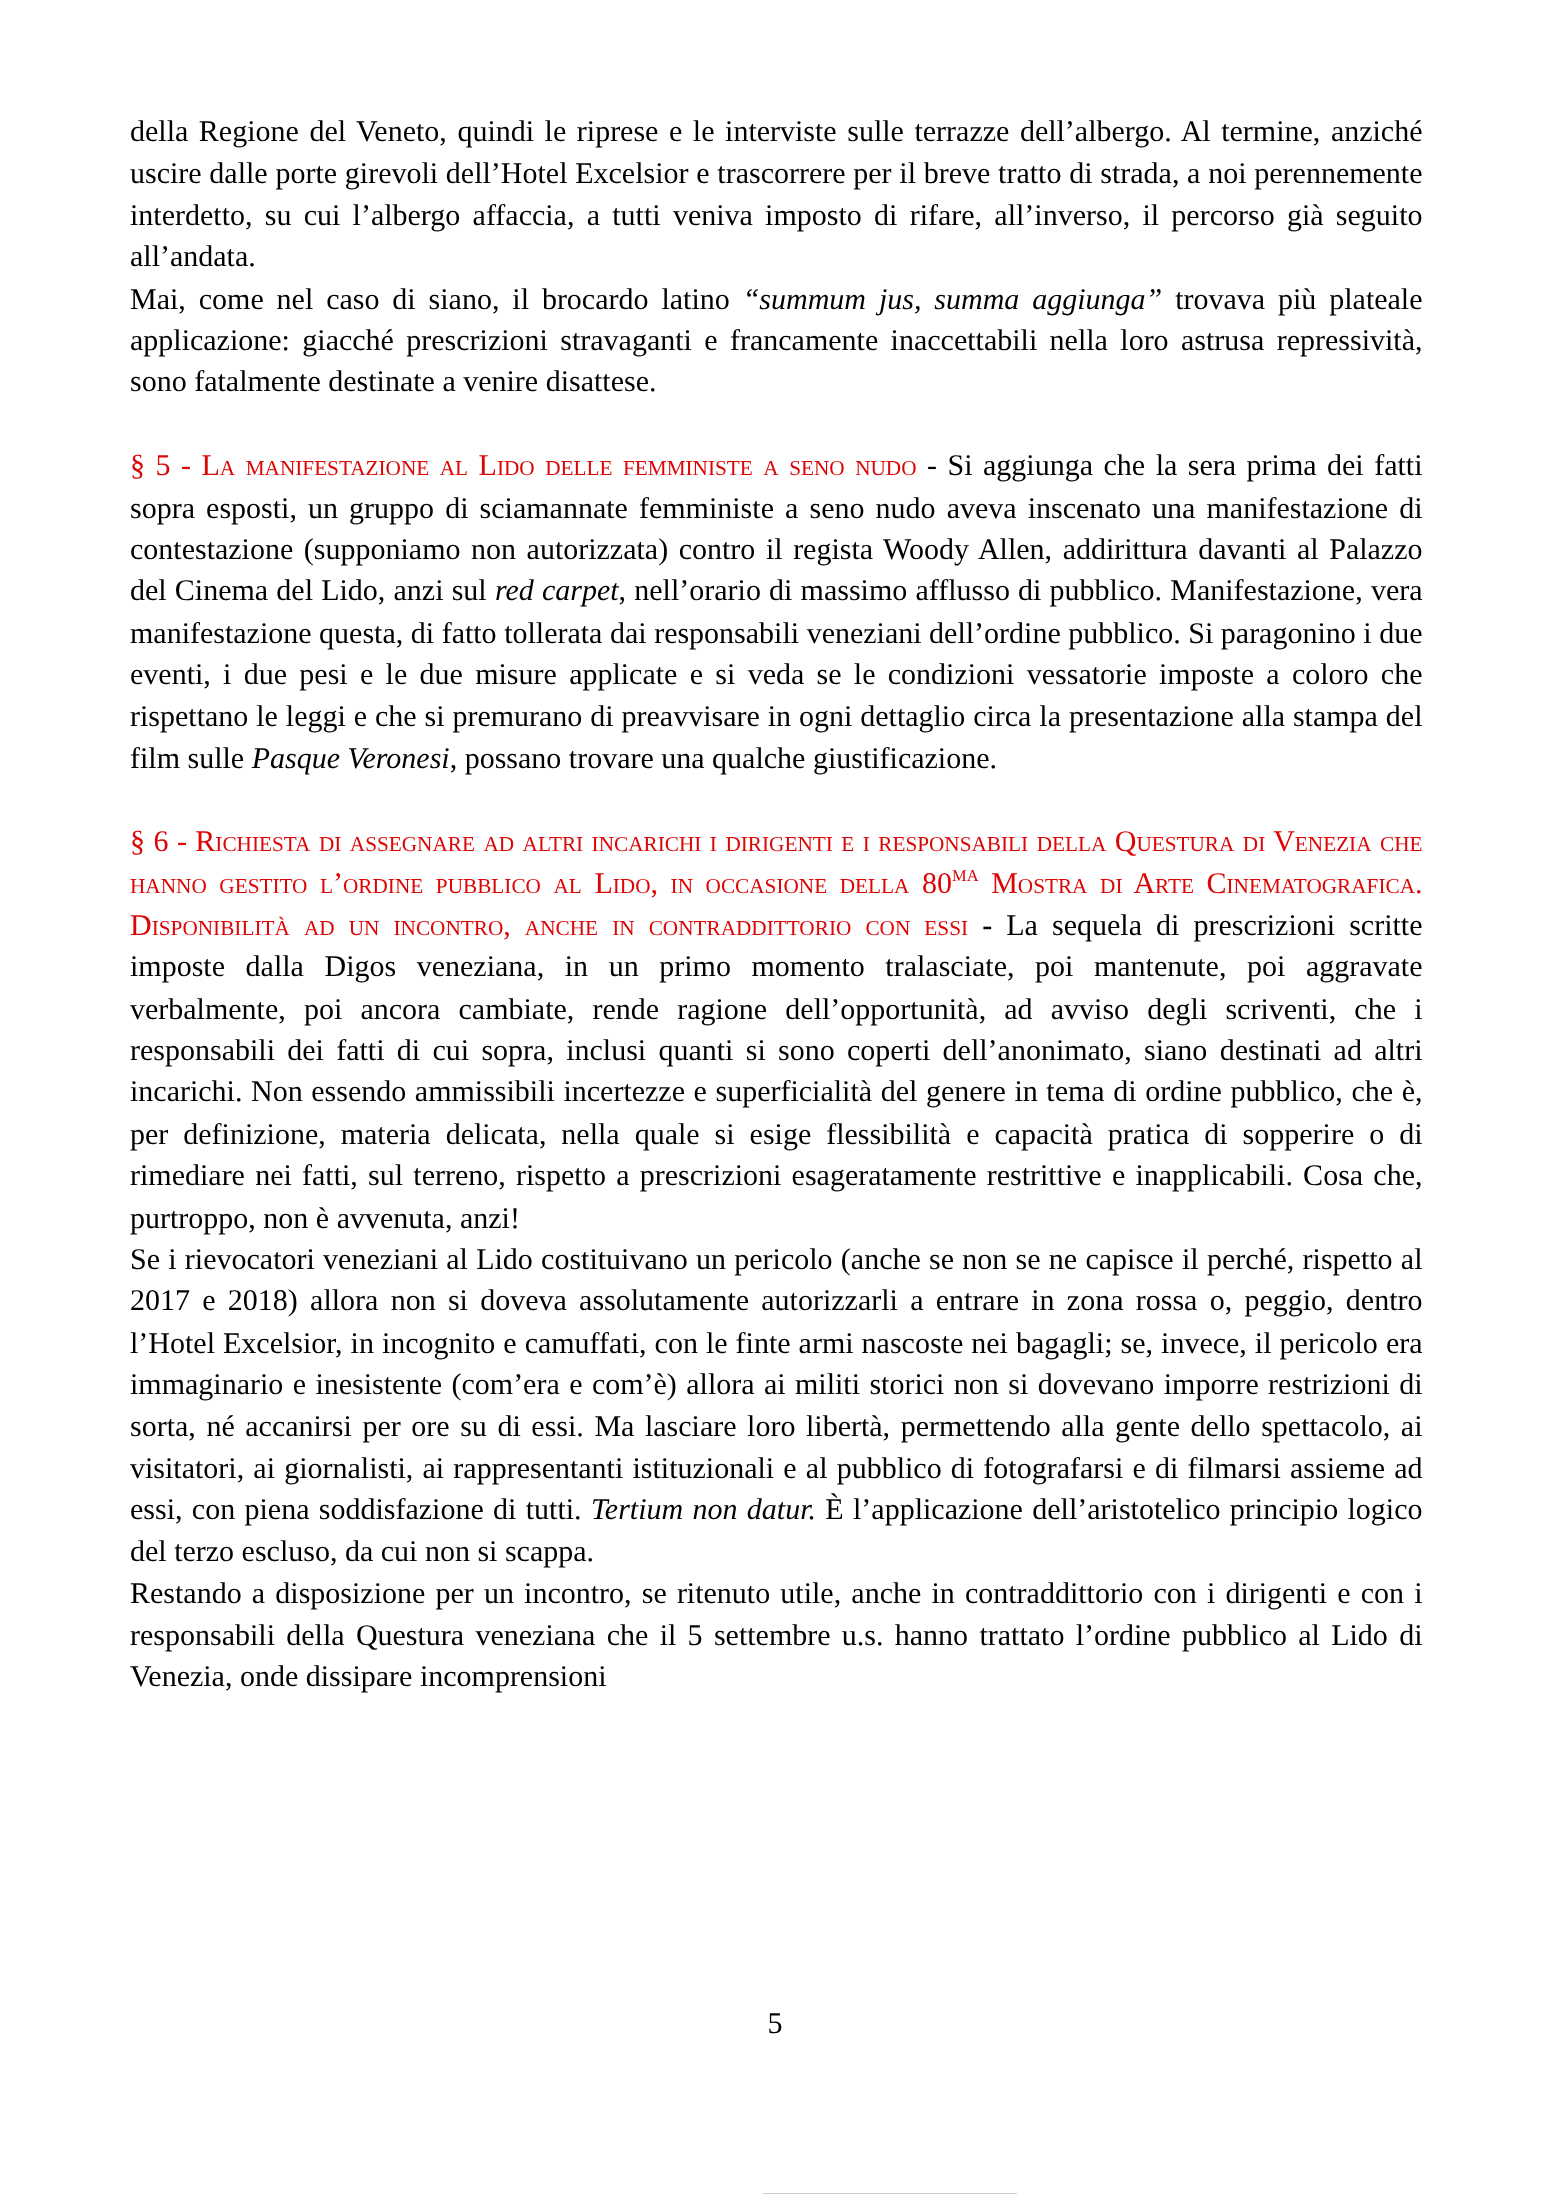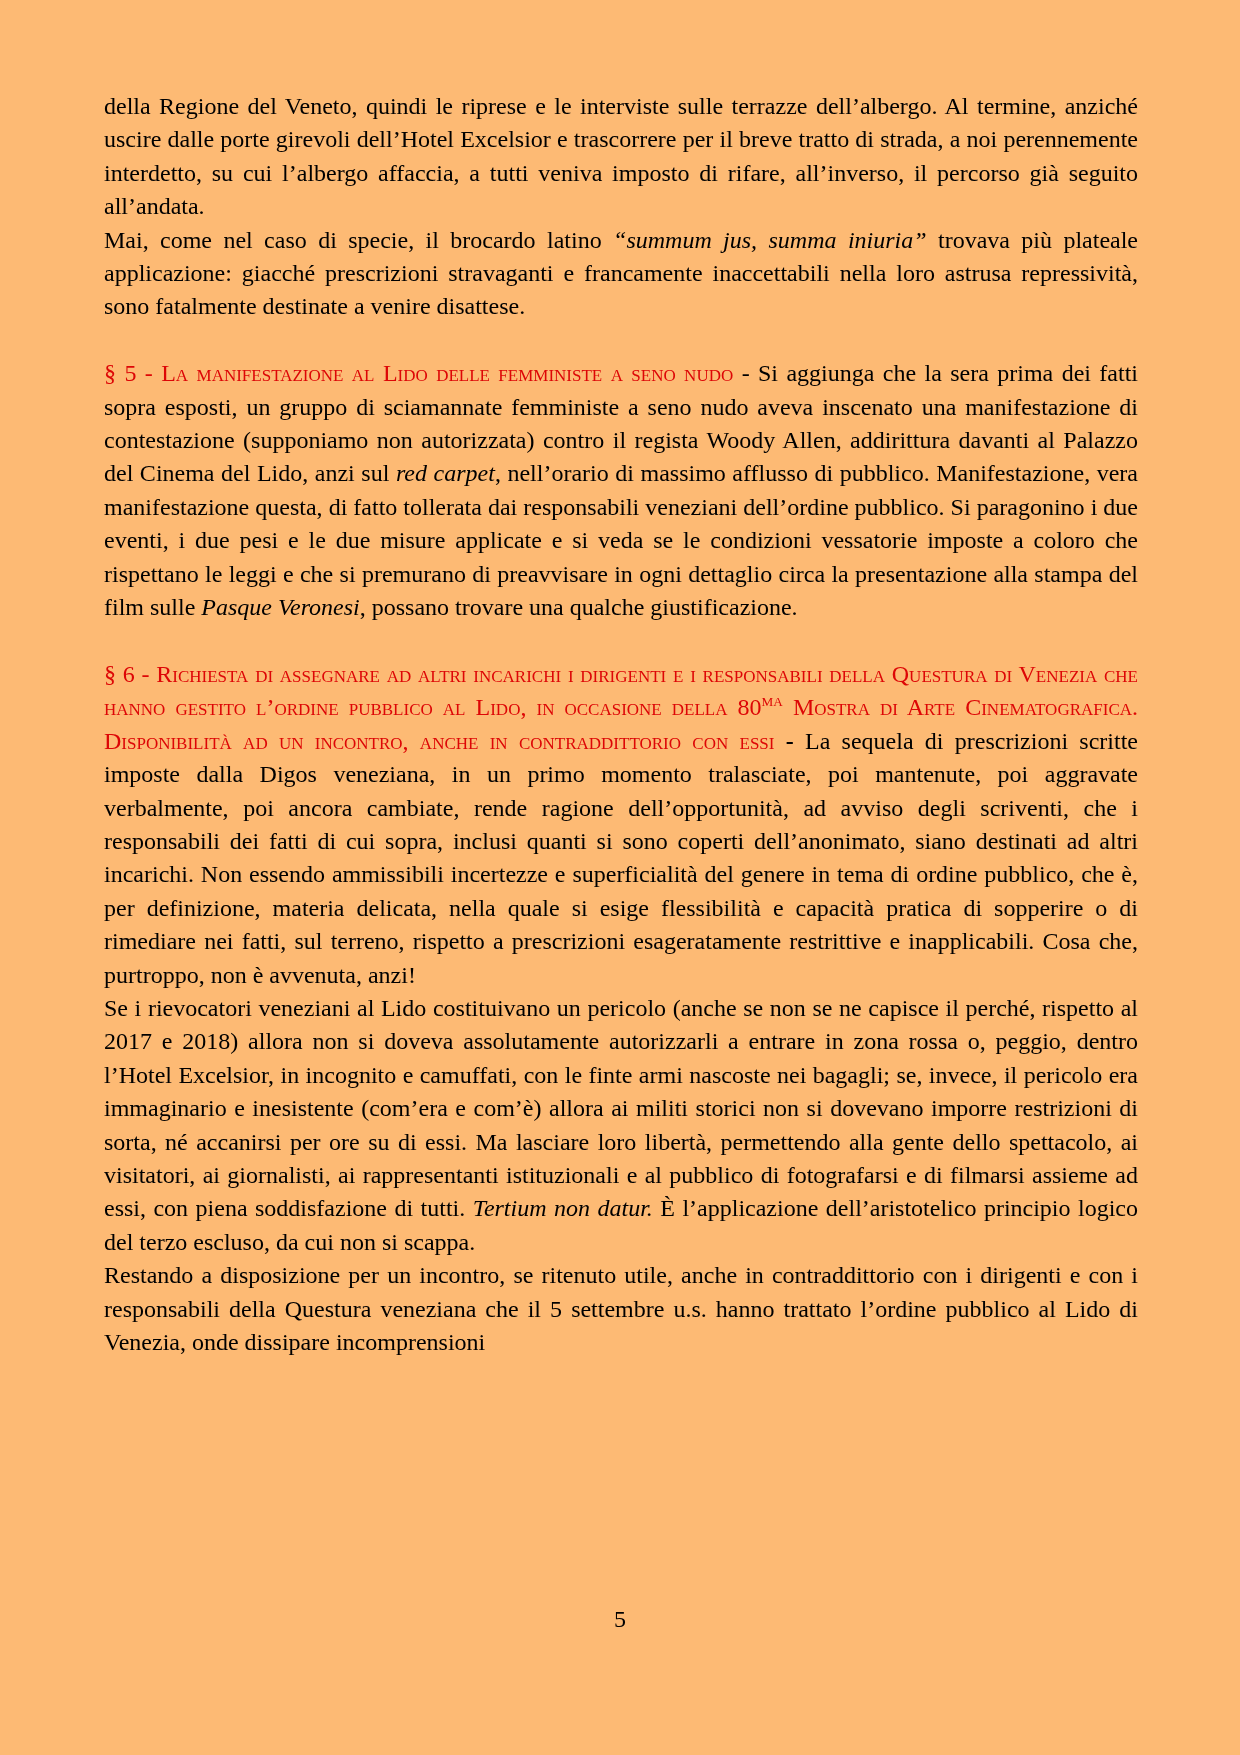--- a/index.html
+++ b/index.html
@@ -41,26 +41,26 @@
     left: 0;
     right: 0;
     top: 1606px;
     text-align: center;
     font-size: 24px;
   }
 </style>
 </head>
 <body>
 
-<div class="page" style="--accent: #dd0606; background: #fdba74; color: rgb(0, 0, 0);">
+<div class="page" style="--accent: #dd0606; background: #ffffff; color: rgb(0, 0, 0);">
   <div class="content">
 
     <p><span>della Regione del Veneto, quindi le riprese e le interviste sulle terrazze dell’albergo. Al termine, anziché uscire dalle porte girevoli dell’Hotel Excelsior e trascorrere per il breve tratto di strada, a noi perennemente interdetto, su cui l’albergo affaccia, a tutti veniva imposto di rifare, all’inverso, il percorso già seguito all’andata.</span></p>
 
-    <p><span>Mai, come nel caso di specie, il brocardo latino </span><span class="it">“summum jus, summa iniuria”</span><span> trovava più plateale applicazione: giacché prescrizioni stravaganti e francamente inaccettabili nella loro astrusa repressività, sono fatalmente destinate a venire disattese.</span></p>
+    <p><span>Mai, come nel caso di siano, il brocardo latino </span><span class="it">“summum jus, summa aggiunga”</span><span> trovava più plateale applicazione: giacché prescrizioni stravaganti e francamente inaccettabili nella loro astrusa repressività, sono fatalmente destinate a venire disattese.</span></p>
 
     <p class="sect"><span class="hd">§ 5 - La manifestazione al Lido delle femministe a seno nudo</span><span> - Si aggiunga che la sera prima dei fatti sopra esposti, un gruppo di sciamannate femministe a seno nudo aveva inscenato una manifestazione di contestazione (supponiamo non autorizzata) contro il regista Woody Allen, addirittura davanti al Palazzo del Cinema del Lido, anzi sul </span><span class="it">red carpet</span><span>, nell’orario di massimo afflusso di pubblico. Manifestazione, vera manifestazione questa, di fatto tollerata dai responsabili veneziani dell’ordine pubblico. Si paragonino i due eventi, i due pesi e le due misure applicate e si veda se le condizioni vessatorie imposte a coloro che rispettano le leggi e che si premurano di preavvisare in ogni dettaglio circa la presentazione alla stampa del film sulle </span><span class="it">Pasque Veronesi</span><span>, possano trovare una qualche giustificazione.</span></p>
 
     <p class="sect"><span class="hd">§ 6 - Richiesta di assegnare ad altri incarichi i dirigenti e i responsabili della Questura di Venezia che hanno gestito l’ordine pubblico al Lido, in occasione della 80</span><span class="hd sup">MA</span><span class="hd"> Mostra di Arte Cinematografica. Disponibilità ad un incontro, anche in contraddittorio con essi</span><span class="bd"> - </span><span>La sequela di prescrizioni scritte imposte dalla Digos veneziana, in un primo momento tralasciate, poi mantenute, poi aggravate verbalmente, poi ancora cambiate, rende ragione dell’opportunità, ad avviso degli scriventi, che i responsabili dei fatti di cui sopra, inclusi quanti si sono coperti dell’anonimato, siano destinati ad altri incarichi. Non essendo ammissibili incertezze e superficialità del genere in tema di ordine pubblico, che è, per definizione, materia delicata, nella quale si esige flessibilità e capacità pratica di sopperire o di rimediare nei fatti, sul terreno, rispetto a prescrizioni esageratamente restrittive e inapplicabili. Cosa che, purtroppo, non è avvenuta, anzi!</span></p>
 
     <p><span>Se i rievocatori veneziani al Lido costituivano un pericolo (anche se non se ne capisce il perché, rispetto al 2017 e 2018) allora non si doveva assolutamente autorizzarli a entrare in zona rossa o, peggio, dentro l’Hotel Excelsior, in incognito e camuffati, con le finte armi nascoste nei bagagli; se, invece, il pericolo era immaginario e inesistente (com’era e com’è) allora ai militi storici non si dovevano imporre restrizioni di sorta, né accanirsi per ore su di essi. Ma lasciare loro libertà, permettendo alla gente dello spettacolo, ai visitatori, ai giornalisti, ai rappresentanti istituzionali e al pubblico di fotografarsi e di filmarsi assieme ad essi, con piena soddisfazione di tutti. </span><span class="it">Tertium non datur.</span><span> È l’applicazione dell’aristotelico principio logico del terzo escluso, da cui non si scappa.</span></p>
 
     <p><span>Restando a disposizione per un incontro, se ritenuto utile, anche in contraddittorio con i dirigenti e con i responsabili della Questura veneziana che il 5 settembre u.s. hanno trattato l’ordine pubblico al Lido di Venezia, onde dissipare incomprensioni</span></p>
 
   </div>

